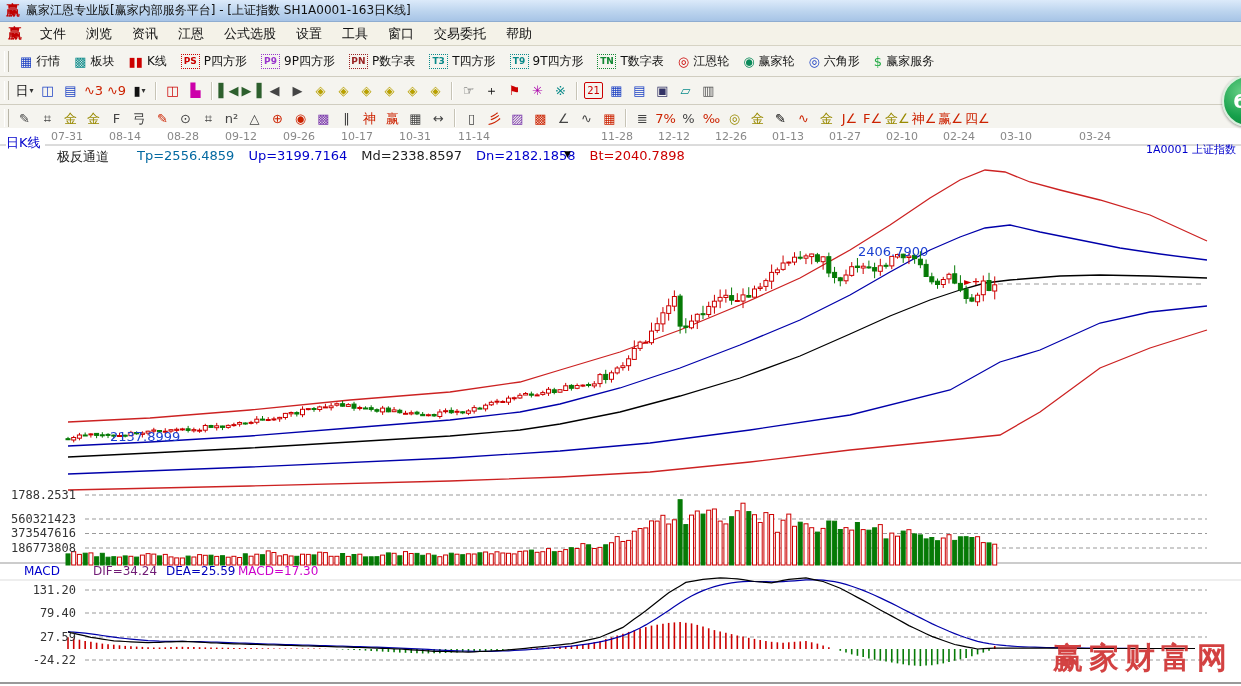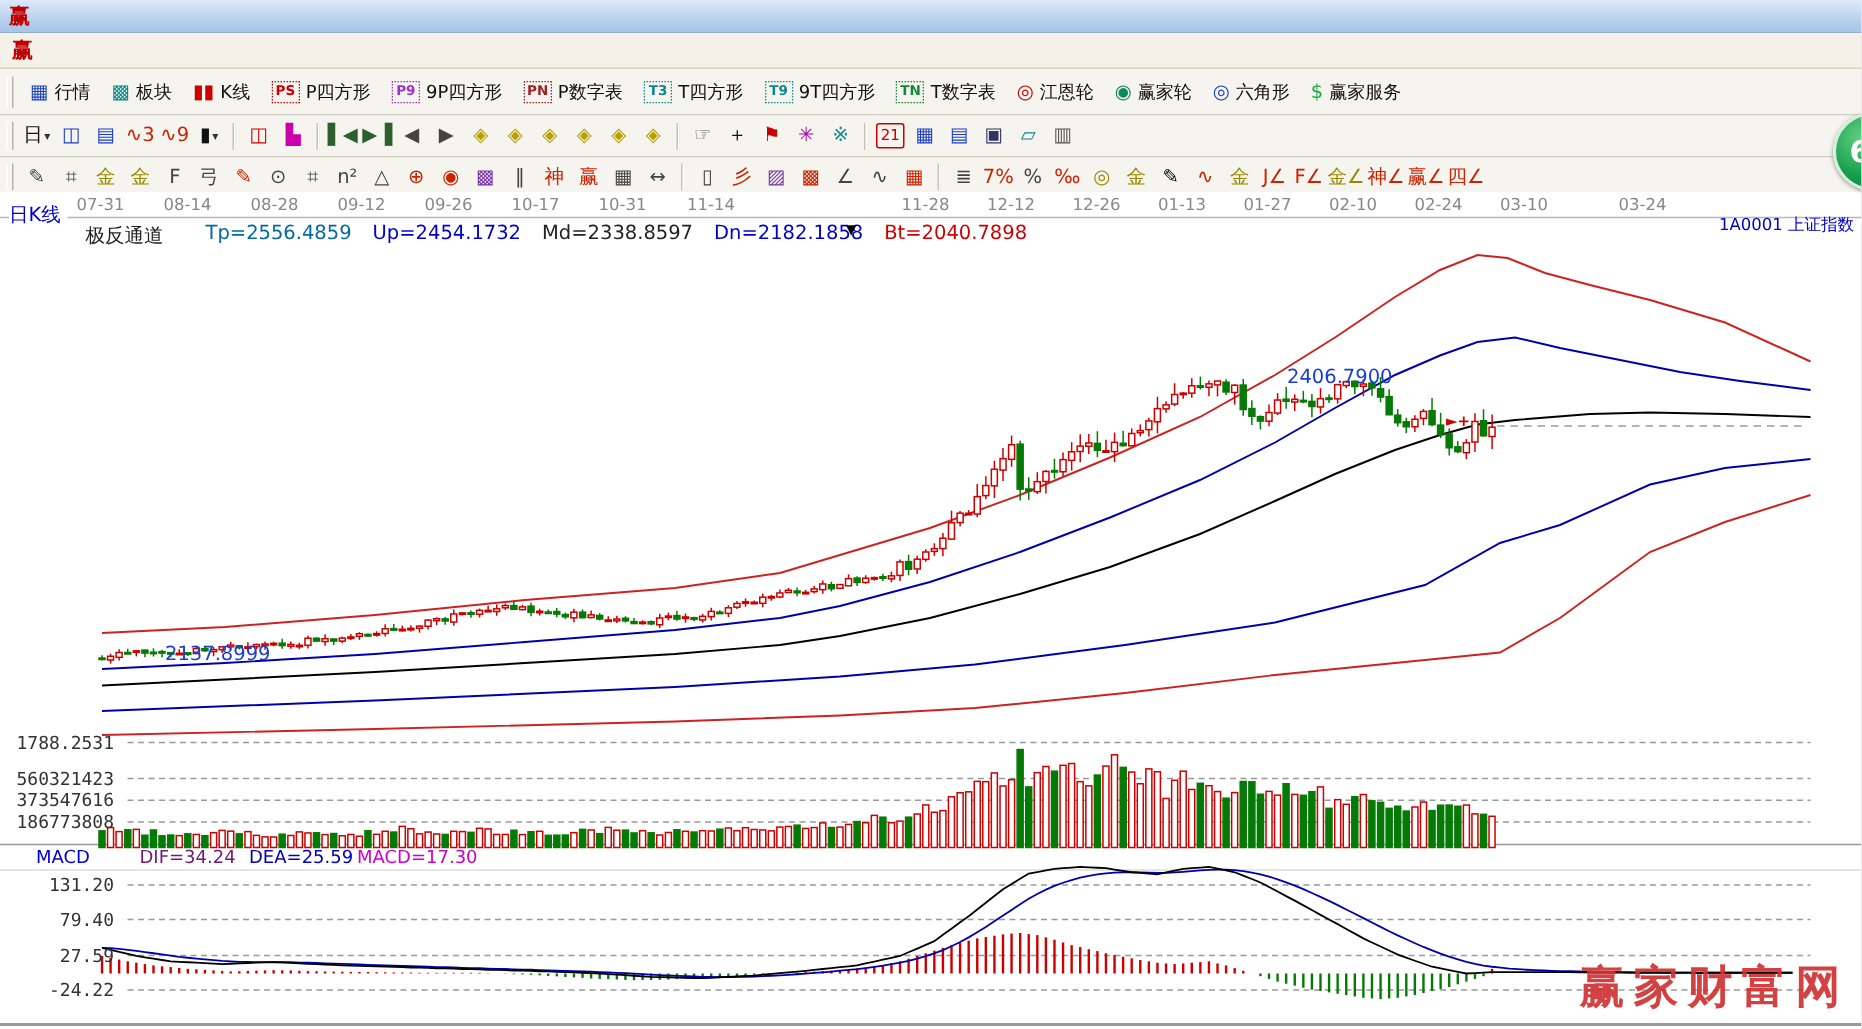--- a/index.html
+++ b/index.html
@@ -44,23 +44,36 @@
               border:2px solid #d9efdd;box-shadow:0 1px 3px rgba(0,0,0,.4);
               color:#fff;font-size:20px;font-weight:bold;display:flex;align-items:center;}
   .roundbadge span{margin-left:9px;}
 </style>
 </head>
 <body>
 
 <div class="window">
   <div class="titlebar">
     <span class="logo">赢</span>
+    <span class="title">赢家江恩专业版[赢家内部服务平台] - [上证指数  SH1A0001-163日K线]</span>
   </div>
   <div class="menubar">
     <span class="logo">赢</span>
+    <span id="menu-items" style="display:flex">
+        <span class="menu-item">文件</span>
+        <span class="menu-item">浏览</span>
+        <span class="menu-item">资讯</span>
+        <span class="menu-item">江恩</span>
+        <span class="menu-item">公式选股</span>
+        <span class="menu-item">设置</span>
+        <span class="menu-item">工具</span>
+        <span class="menu-item">窗口</span>
+        <span class="menu-item">交易委托</span>
+        <span class="menu-item">帮助</span>
+      </span>
   </div>
   <div class="toolbar tb1" id="toolbar-main">
       <span class="grip"></span>
       <span class="tbtn">
         <span style="color: rgb(26, 63, 196); font-size: 13px;">▦</span>
         <span>行情</span>
       </span>
       <span class="tbtn">
         <span style="color: rgb(10, 138, 138); font-size: 13px;">▩</span>
         <span>板块</span>
@@ -891,21 +904,21 @@
         <span class="datelabel" style="left: 845px;">01-27</span>
         <span class="datelabel" style="left: 902px;">02-10</span>
         <span class="datelabel" style="left: 959px;">02-24</span>
         <span class="datelabel" style="left: 1016px;">03-10</span>
         <span class="datelabel" style="left: 1095px;">03-24</span>
       </div>
     <div class="periodlabel">日K线</div>
     <div class="chaninfo" id="chaninfo">
         <span style="color: rgb(34, 34, 34); margin-right: 14px;">极反通道</span>
         <span style="color: #0369a1;">Tp=2556.4859</span>
-        <span style="color: rgb(0, 0, 204);">Up=2454.1732</span>
+        <span style="color: rgb(0, 0, 204);">Up=3199.7164</span>
         <span style="color: rgb(34, 34, 34);">Md=2338.8597</span>
         <span style="color: rgb(0, 0, 204);">Dn=2182.1858</span>
         <span style="color: rgb(204, 0, 0);">Bt=2040.7898</span>
       </div>
     <div class="symlabel">1A0001  上证指数</div>
     <div id="axis-labels">
         <div class="axlab" style="left: 0px; top: 360px;">1788.2531</div>
         <div class="axlab" style="left: 0px; top: 384px;">560321423</div>
         <div class="axlab" style="left: 0px; top: 398px;">373547616</div>
         <div class="axlab" style="left: 0px; top: 413px;">186773808</div>

